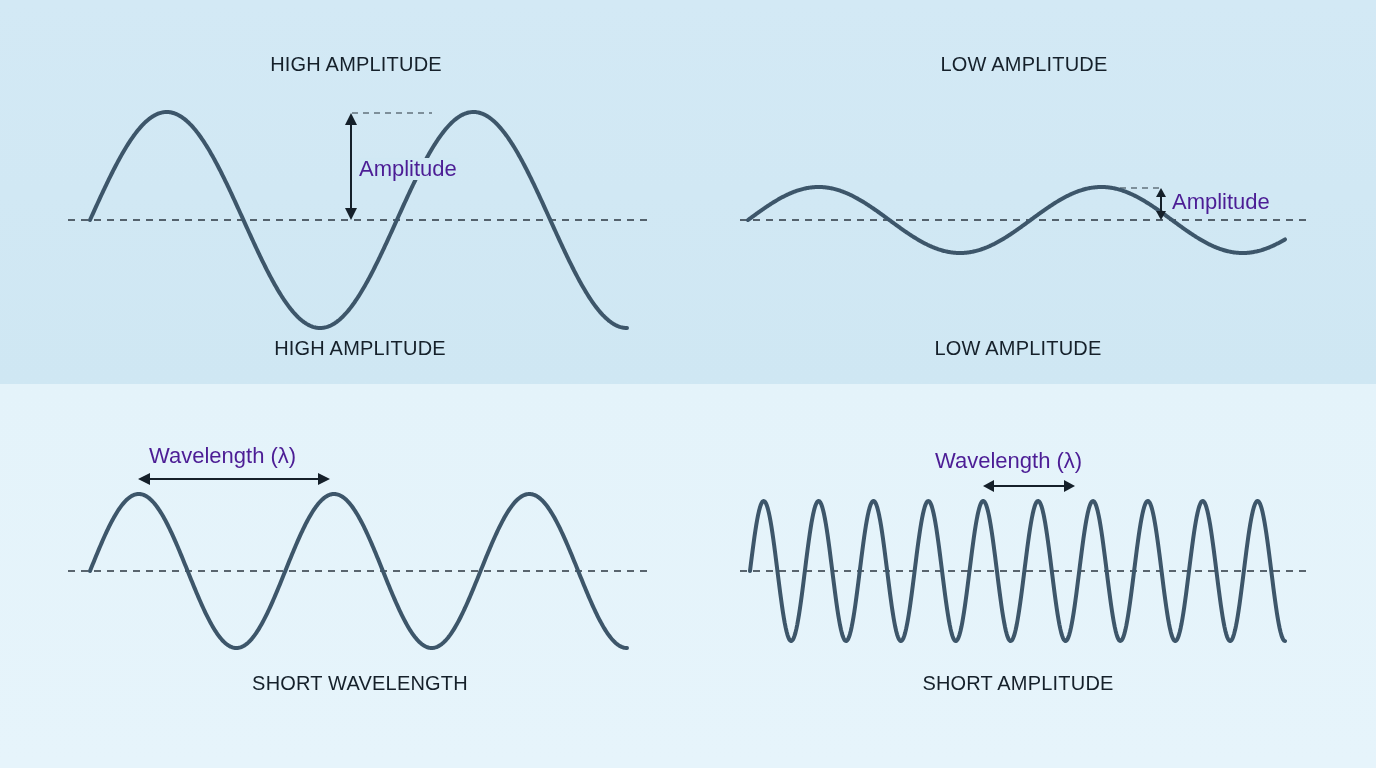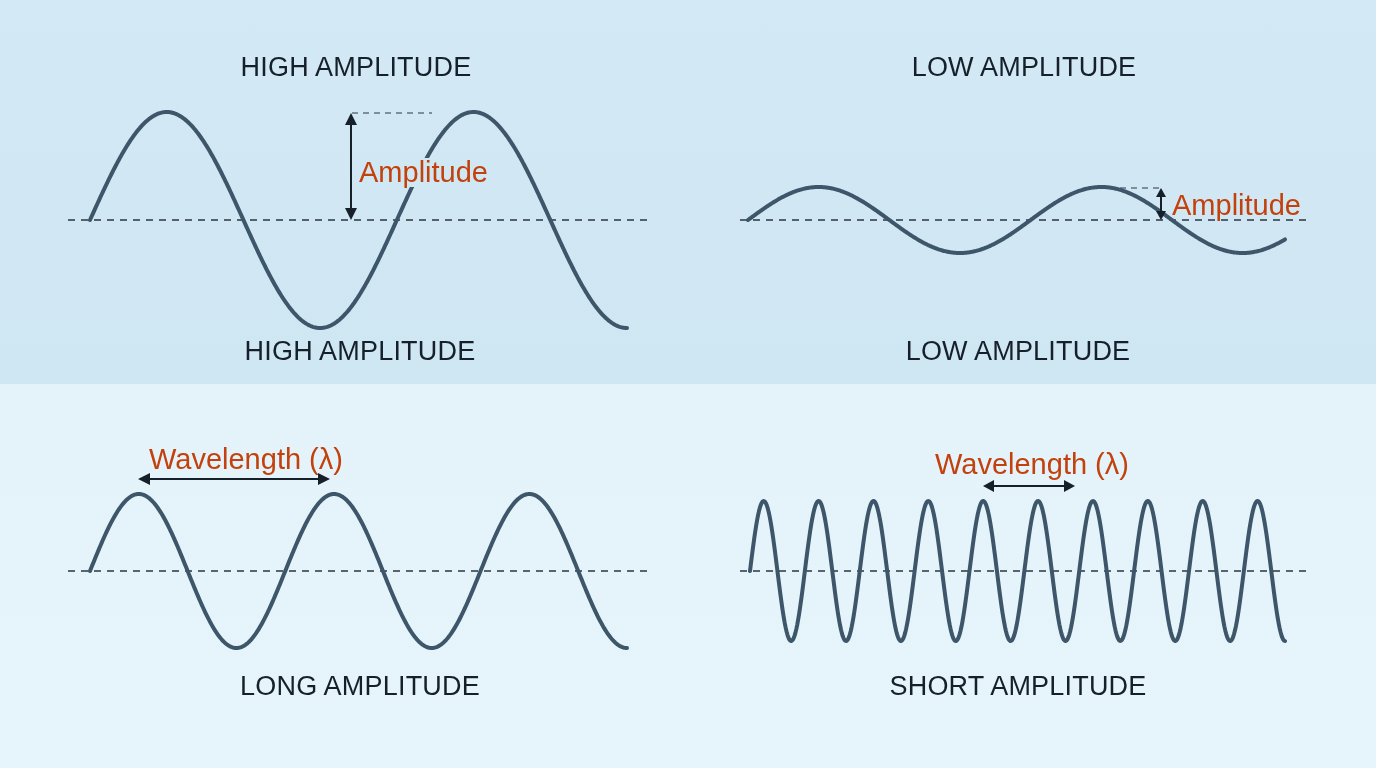--- a/index.html
+++ b/index.html
@@ -6,25 +6,25 @@
   body {
     width: 1376px; height: 768px; overflow: hidden; position: relative;
     font-family: "Liberation Sans", "DejaVu Sans", sans-serif;
     background: #e3f3fa;
   }
   .half { position: absolute; left: 0; width: 1376px; }
   .half.top { top: 0; height: 384px; background: linear-gradient(180deg, #d3e9f5 0%, #cfe7f3 100%); }
   .half.bottom { top: 384px; height: 384px; background: linear-gradient(180deg, #e4f3fa 0%, #e6f4fb 100%); }
   svg#stage { position: absolute; left: 0; top: 0; width: 1376px; height: 768px; }
   .panel-title {
-    position: absolute; font-size: 27px; color: #15202a; letter-spacing: 0.2px;
+    position: absolute; font-size: 20px; color: #15202a; letter-spacing: 0.2px;
     transform: translateX(-50%); white-space: nowrap; line-height: 1;
   }
   .annot {
-    position: absolute; font-size: 29px; color: #c2410c; white-space: nowrap; line-height: 1;
+    position: absolute; font-size: 22px; color: #4c1d95; white-space: nowrap; line-height: 1;
   }
   .annot.bg { background: #d0e8f4; padding: 0 1px; }
   .wave { fill: none; stroke: #3d566a; stroke-width: 4; stroke-linecap: round; stroke-linejoin: round; }
   .baseline { stroke: #2b3640; stroke-width: 1.4; stroke-dasharray: 7 6; fill: none; }
   .guide { stroke: #2b3640; stroke-width: 1.2; stroke-dasharray: 6 5; fill: none; }
   .arrow { stroke: #15202a; stroke-width: 2; fill: none; }
   .arrowhead { fill: #15202a; }
 </style>
 </head>
 <body>
@@ -69,19 +69,19 @@
     <line class="arrow" x1="990" y1="486" x2="1068" y2="486"></line>
     <polygon class="arrowhead" points="983,486 994,480 994,492"></polygon>
     <polygon class="arrowhead" points="1075,486 1064,480 1064,492"></polygon>
   </g>
 </svg>
 
 <div class="panel-title" style="left:356px; top:54px;">HIGH AMPLITUDE</div>
 <div class="panel-title" style="left:1024px; top:54px;">LOW AMPLITUDE</div>
 <div class="panel-title" style="left:360px; top:338px;">HIGH AMPLITUDE</div>
 <div class="panel-title" style="left:1018px; top:338px;">LOW AMPLITUDE</div>
-<div class="panel-title" style="left:360px; top:673px;">LONG AMPLITUDE</div>
+<div class="panel-title" style="left:360px; top:673px;">SHORT WAVELENGTH</div>
 <div class="panel-title" style="left:1018px; top:673px;">SHORT AMPLITUDE</div>
 
 <div class="annot bg" style="left:358px; top:158px;">Amplitude</div>
 <div class="annot" style="left:1172px; top:191px;">Amplitude</div>
 <div class="annot" style="left:149px; top:445px;">Wavelength (λ)</div>
 <div class="annot" style="left:935px; top:450px;">Wavelength (λ)</div>
 
 </body></html>

